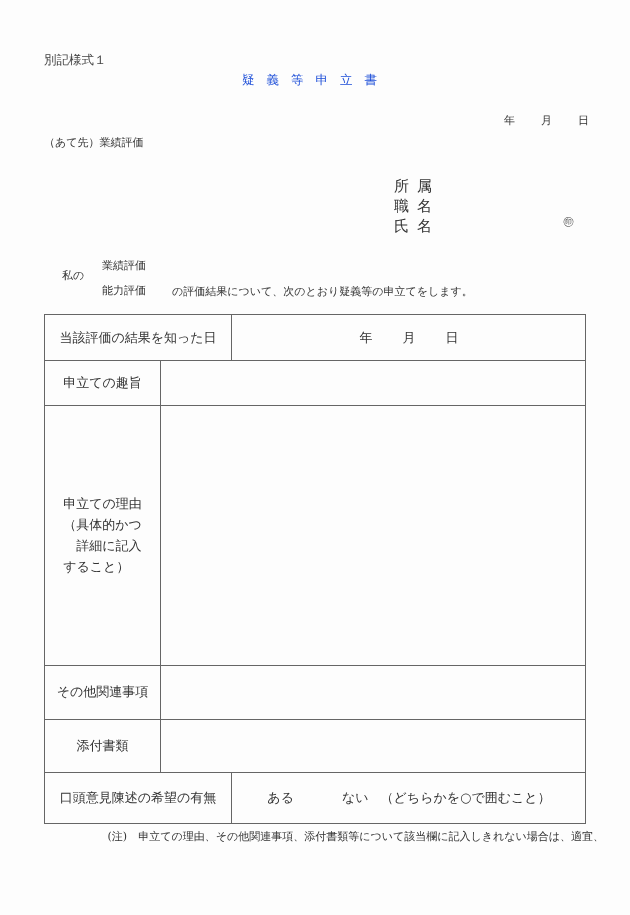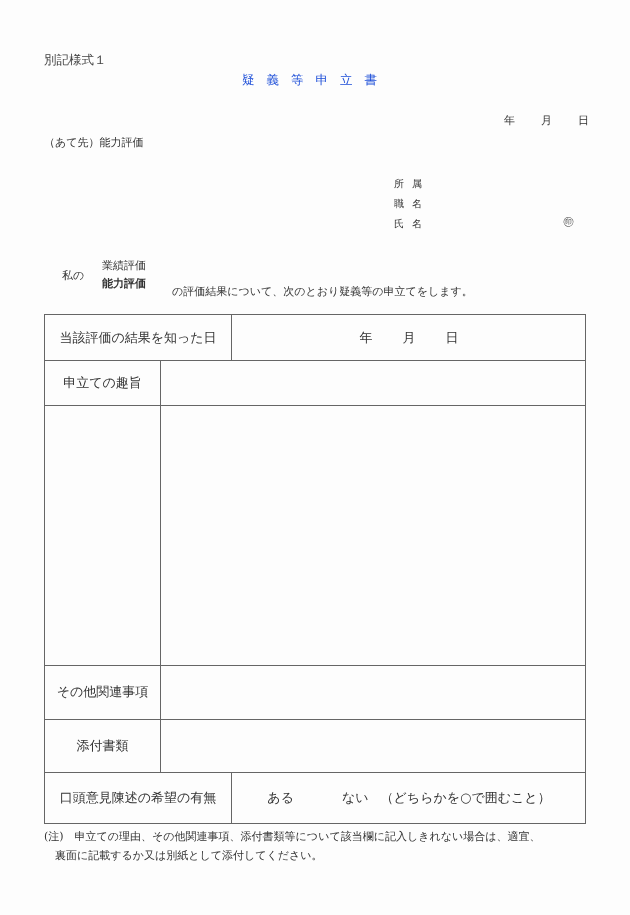--- a/index.html
+++ b/index.html
@@ -1,48 +1,48 @@
 <!DOCTYPE html>
 <html><head>
 <meta charset="utf-8">
 <style>
   html, body { margin: 0; padding: 0; }
   body {
     width: 630px; height: 915px; background: #fdfdfd; position: relative; overflow: hidden;
     font-family: "DejaVu Serif", "Liberation Serif", serif; color: #333; font-size: 11px;
   }
-  .abs { position: absolute; white-space: nowrap; }
+  .abs { position: absolute; white-space: nowrap; text-align: right; }
   .form-id { left: 44px; top: 52px; font-size: 12.5px; font-family: "DejaVu Sans", sans-serif; color:#444; }
   .title { left: 242px; top: 72px; font-size: 12.5px; letter-spacing: 12px; color:#1d4ed8; }
   .date-top { top: 113px; font-size: 11px; }
   .addressee { left: 44px; top: 135px; font-size: 11px; }
-  .field-label { left: 394px; font-size: 10px; letter-spacing: 8px; }
+  .field-label { left: 394px; font-size: 15px; letter-spacing: 8px; }
   .seal { left: 563px; top: 214px; font-size: 11px; }
   .watashi { left: 62px; top: 268px; }
   .eval1 { left: 102px; top: 258px; }
-  .eval2 { left: 102px; top: 276px; font-weight: bold; }
+  .eval2 { left: 102px; top: 283px; }
   .stmt { left: 172px; top: 284px; }
   .table { position: absolute; left: 44px; top: 314px; width: 542px; height: 510px; border: 1px solid #666; box-sizing: border-box; }
   .hline { position: absolute; left: 0; right: 0; height: 0; border-top: 1px solid #666; }
   .vline { position: absolute; width: 0; border-left: 1px solid #666; }
   .cell { position: absolute; display: flex; align-items: center; justify-content: center; font-size: 13px; }
   .reason { line-height: 21px; text-align: left; }
   .note { left: 44px; top: 827px; font-size: 11px; line-height: 19px; white-space: normal; width: 560px; }
 </style>
 </head>
 <body>
 
 <div class="abs form-id">別記様式１</div>
 <div class="abs title">疑義等申立書</div>
 
 <div class="abs date-top" style="left:504px">年</div>
 <div class="abs date-top" style="left:541px">月</div>
 <div class="abs date-top" style="left:578px">日</div>
 
-<div class="abs addressee">（あて先）能力評価</div>
+<div class="abs addressee">（あて先）業績評価</div>
 
 <div class="abs field-label" style="top:177px">所属</div>
 <div class="abs field-label" style="top:197px">職名</div>
 <div class="abs field-label" style="top:217px">氏名</div>
 <div class="abs seal">㊞</div>
 
 <div class="abs watashi">私の</div>
 <div class="abs eval1">業績評価</div>
 <div class="abs eval2">能力評価</div>
 <div class="abs stmt">の評価結果について、次のとおり疑義等の申立てをします。</div>
@@ -61,32 +61,39 @@
   <div class="cell" style="left:0; top:0; width:186px; height:45px">当該評価の結果を知った日</div>
   <div class="cell" style="left:187px; top:0; width:354px; height:45px">
     <span style="margin-right:30px">年</span>
     <span style="margin-right:30px">月</span>
     <span>日</span>
   </div>
 
   <div class="cell" style="left:0; top:45px; width:115px; height:45px">申立ての趣旨</div>
   <div class="cell" style="left:116px; top:45px; width:425px; height:45px"></div>
 
+  <div class="cell" style="left:0; top:90px; width:115px; height:260px">
+    <div class="reason">
+      <div>申立ての理由</div>
+      <div>（具体的かつ</div>
+      <div>　詳細に記入</div>
+      <div>すること）</div>
+    </div>
+  </div>
   <div class="cell" style="left:116px; top:90px; width:425px; height:260px"></div>
 
   <div class="cell" style="left:0; top:350px; width:115px; height:54px">その他関連事項</div>
   <div class="cell" style="left:116px; top:350px; width:425px; height:54px"></div>
 
   <div class="cell" style="left:0; top:404px; width:115px; height:53px">添付書類</div>
   <div class="cell" style="left:116px; top:404px; width:425px; height:53px"></div>
 
   <div class="cell" style="left:0; top:457px; width:186px; height:52px">口頭意見陳述の希望の有無</div>
   <div class="cell" style="left:187px; top:457px; width:354px; height:52px">
     <span style="margin-right:48px">ある</span>
     <span style="margin-right:12px">ない</span>
     <span>（どちらかを○で囲むこと）</span>
   </div>
 </div>
 
 <div class="abs note">
   <div>(注)　申立ての理由、その他関連事項、添付書類等について該当欄に記入しきれない場合は、適宜、</div>
-  <div>　裏面に記載するか又は別紙として添付してください。</div>
 </div>
 
 </body></html>

